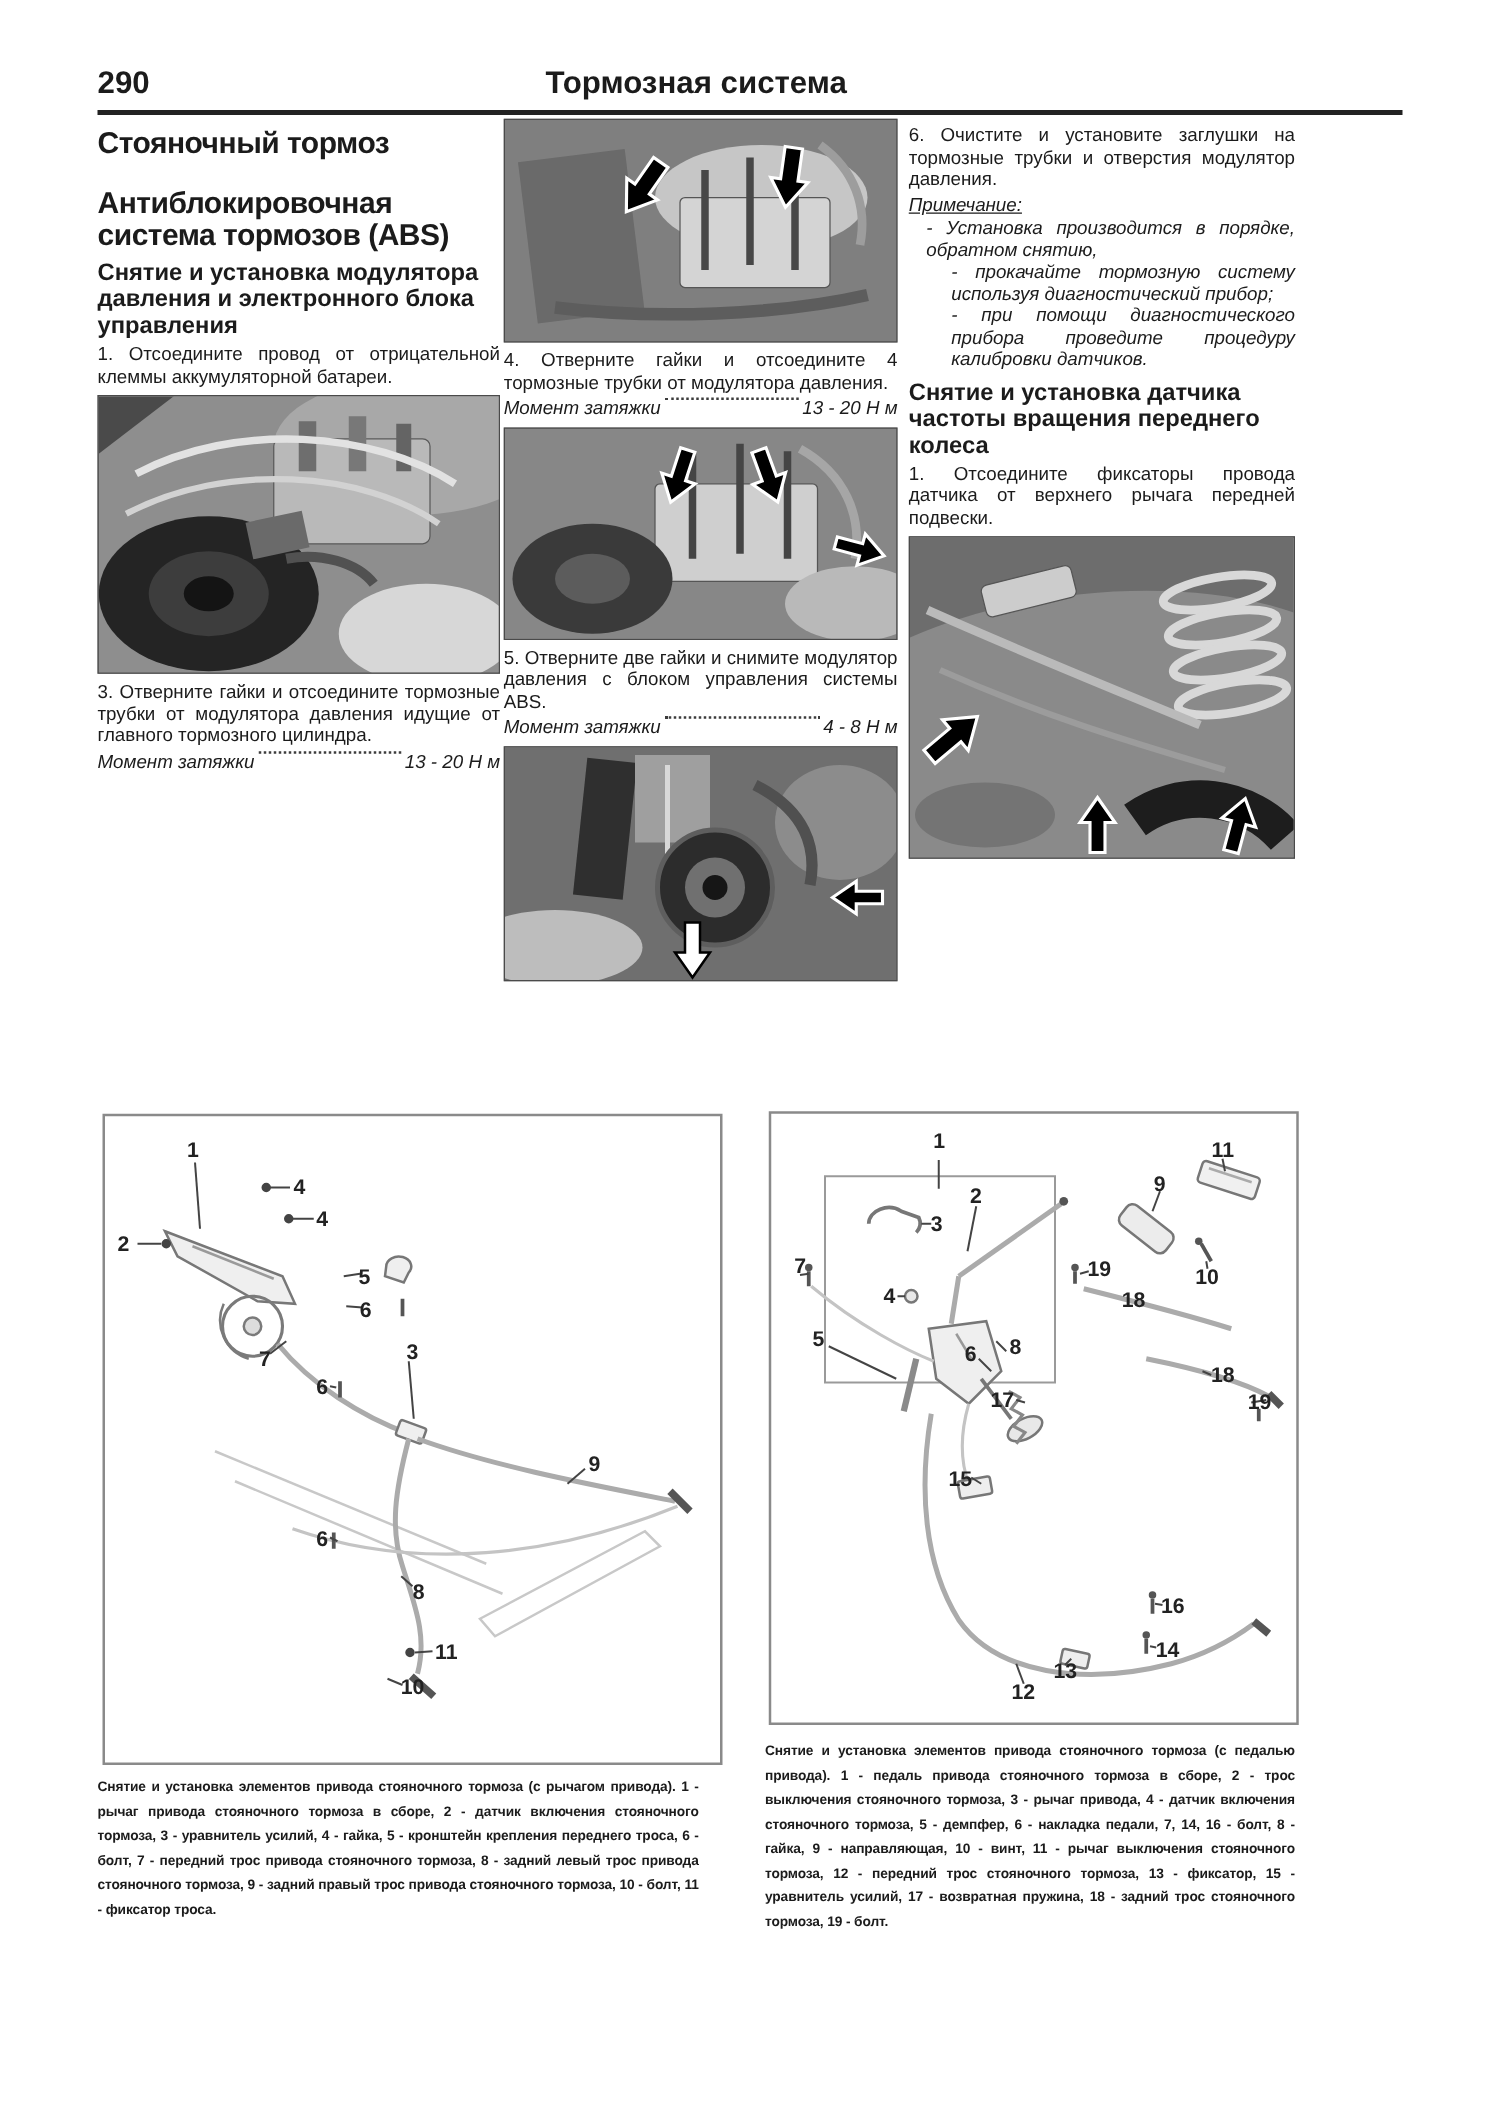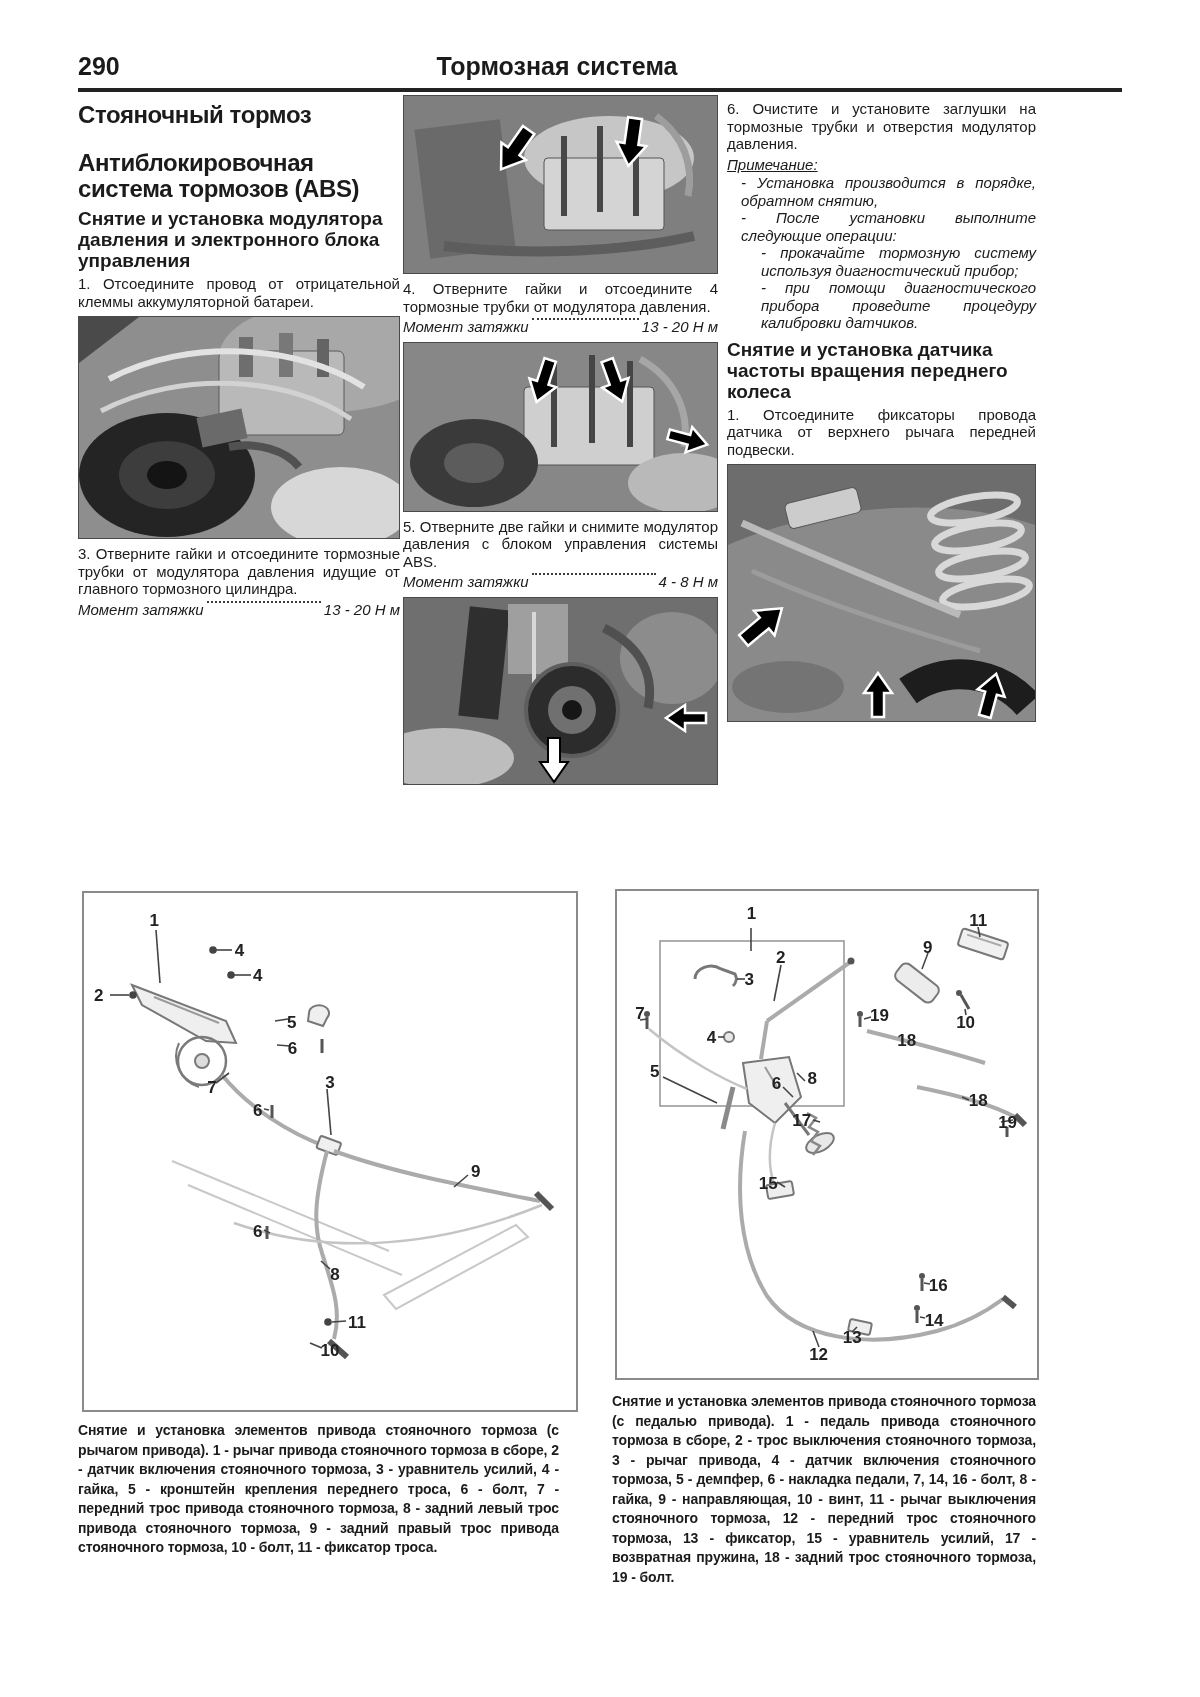--- a/index.html
+++ b/index.html
@@ -37,21 +37,21 @@
   
   .diag-box{border:2px solid #8a8a8a;background:#fff;}
   #diagram-left-box{left:82px;top:891px;width:492px;height:517px;}
   #diagram-right-box{left:615px;top:889px;width:420px;height:487px;}
   .diag-box svg{position:absolute;left:0;top:0;width:100%;height:100%;}
   .callout{
     position:absolute;transform:translate(-50%,-50%);
     font-weight:bold;font-size:17px;color:#222;line-height:1;background:transparent;
   }
   
-  .caption{font-size:14px;line-height:19.5px;font-weight:bold;text-align:justify;letter-spacing:-0.1px;}
+  .caption{font-size:11px;line-height:19.5px;font-weight:bold;text-align:justify;letter-spacing:-0.1px;}
   #caption-left{left:78px;top:1421px;width:481px;}
   #caption-right{left:612px;top:1392px;width:424px;}
   
   .cable{stroke:#ababab;stroke-width:4;fill:none;}
   .cable-thin{stroke:#c4c4c4;stroke-width:2.5;fill:none;}
   .part{stroke:#777;stroke-width:2;fill:#efefef;}
   .part-line{stroke:#777;stroke-width:3;fill:none;}
   .floor{stroke:#c8c8c8;stroke-width:2;fill:none;}
   .leader{stroke:#444;stroke-width:1.6;fill:none;}
   .bolt{stroke:#555;stroke-width:3;fill:none;}
@@ -171,21 +171,20 @@
       </g>
     </svg>
   </div>
 </div>
 
 <div class="abs col" id="col-3">
   <div class="para">6. Очистите и установите заглушки на тормозные трубки и отверстия модулятор давления.</div>
   <div class="note-title">Примечание:</div>
   <div id="note-list">
       <div class="note-item lvl1">- Установка производится в порядке, обратном снятию,</div>
-      <div class="note-item lvl1">- После установки выполните следующие операции:</div>
       <div class="note-item lvl2">- прокачайте тормозную систему используя диагностический прибор;</div>
       <div class="note-item lvl2">- при помощи диагностического прибора проведите процедуру калибровки датчиков.</div>
     </div>
   <div class="gap-sm"></div>
   <div class="h-mid">Снятие и установка датчика частоты вращения переднего колеса</div>
   <div class="para">1. Отсоедините фиксаторы провода датчика от верхнего рычага передней подвески.</div>
   <div class="photo">
     <svg width="307" height="256" viewBox="0 0 307 256">
       <rect width="307" height="256" fill="#8a8a8a"></rect>
       <path d="M0,0 H307 V60 C220,30 90,40 0,80 Z" fill="#6d6d6d"></path>

